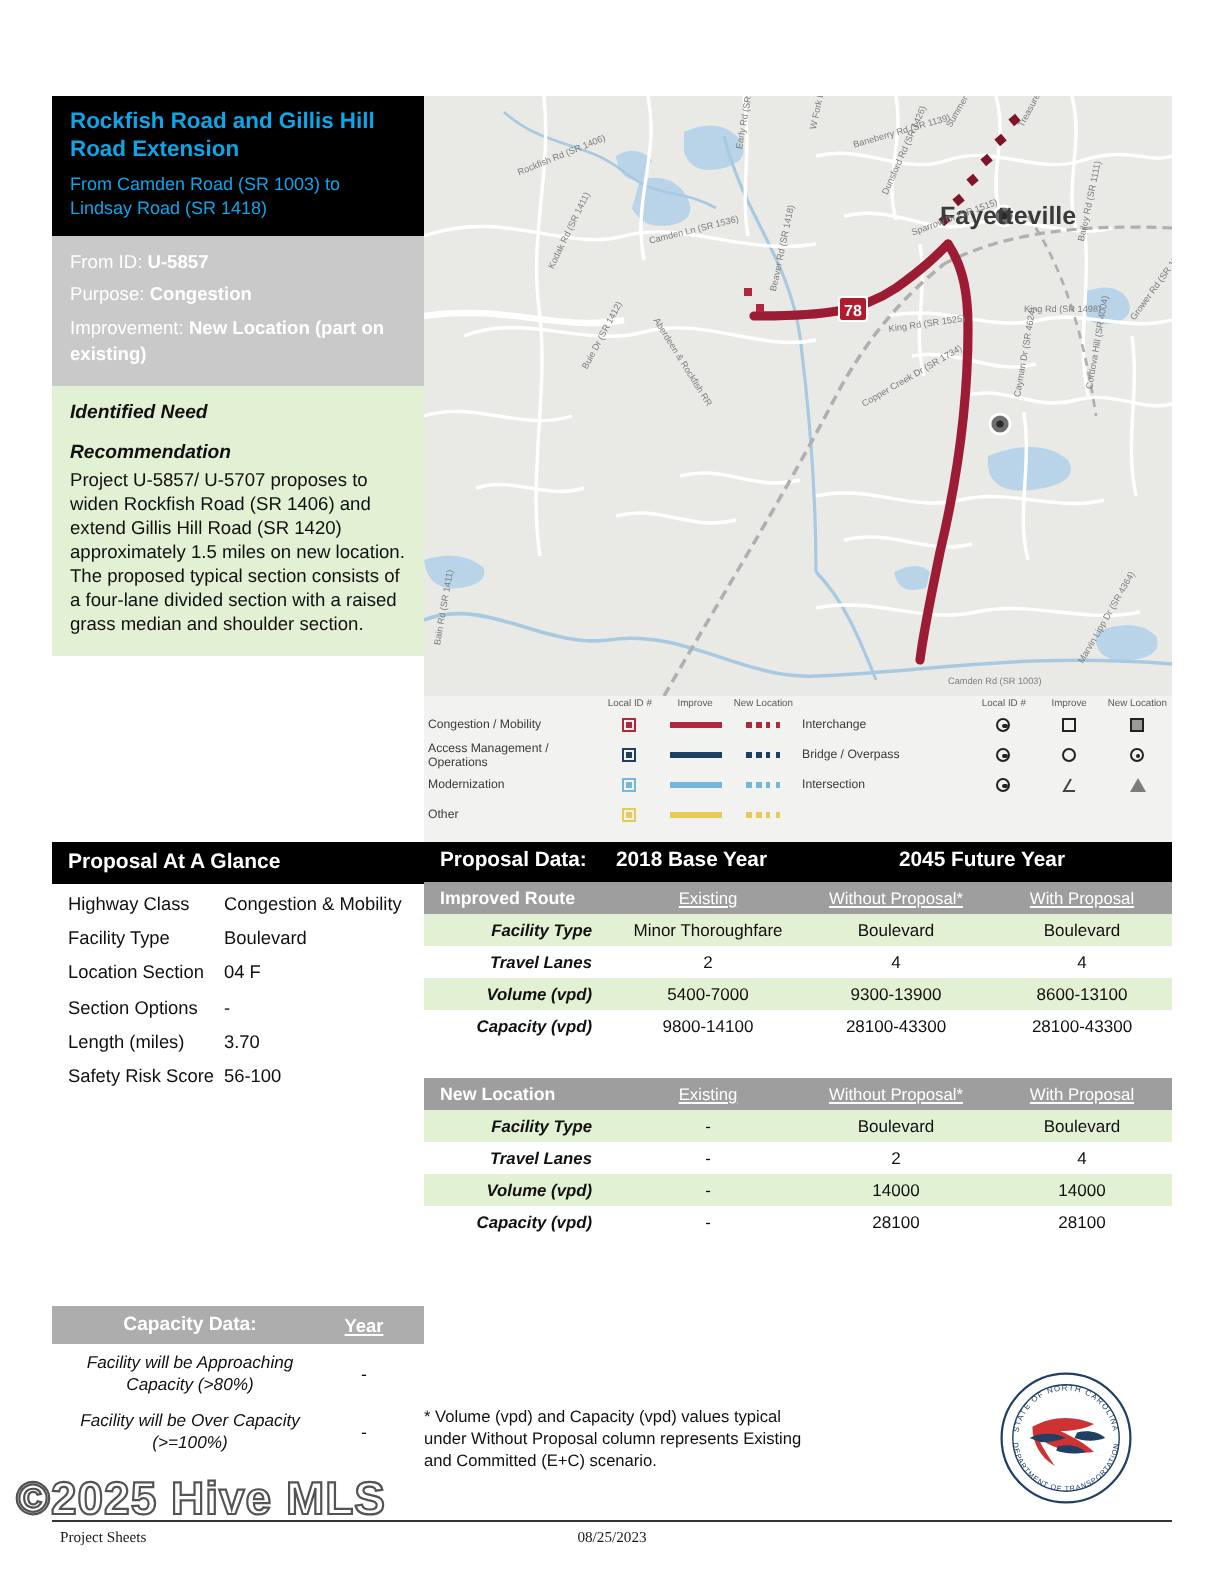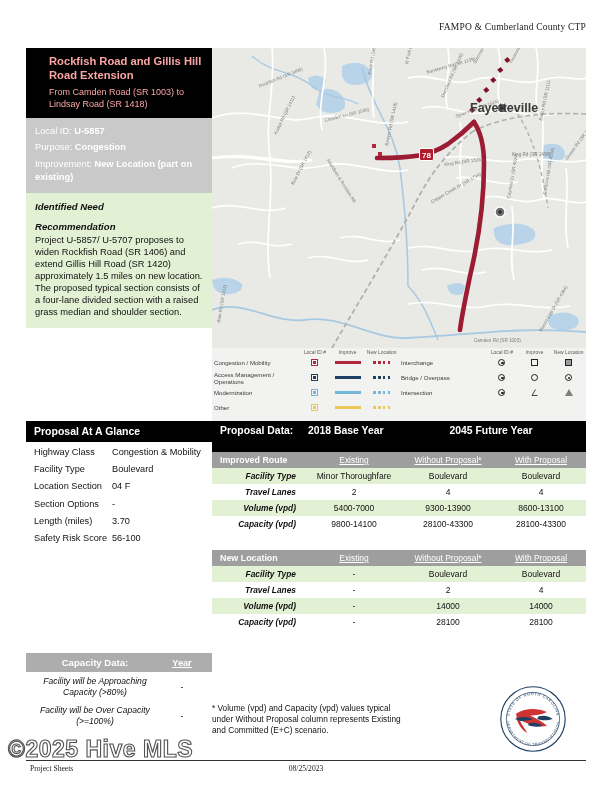--- a/index.html
+++ b/index.html
@@ -19,21 +19,21 @@
     font-size: 9.5px; color: #1a1a1a; letter-spacing: .2px;
   }
 
   
   .content { position: absolute; left: 26px; top: 48px; width: 560px; }
 
   
   .left-col { position: absolute; left: 0; top: 0; width: 186px; }
 
   .title-box {
-    background: #000; color: #fca5a5; padding: 7px 9px 8px 23px;
+    background: #000; color: #0ea5e9; padding: 7px 9px 8px 9px;
   }
   .title-main { font-size: 11.2px; font-weight: bold; line-height: 1.22; }
   .title-sub { font-size: 9px; font-weight: normal; line-height: 1.25; margin-top: 5px; }
 
   .meta-box { background: #c9c9c9; color: #ffffff; padding: 7px 9px 8px 9px; }
   .meta-row { font-size: 9.3px; line-height: 1.45; margin-bottom: 3px; }
   .meta-row:last-child { margin-bottom: 0; }
   .meta-row b { color:#fff; font-weight: bold; text-align: center; }
 
   .need-box { background: #e2f0d3; padding: 8px 9px 10px 9px; }
@@ -102,21 +102,21 @@
   .dots i { width:2.6px; height:2.6px; display:block; }
   .ico-circ-dot { width:7px;height:7px;border:1.2px solid #222;border-radius:50%;position:relative;}
   .ico-circ-dot::after{content:"";position:absolute;left:1.6px;top:1.6px;width:2.6px;height:2.6px;background:#222;border-radius:50%;}
   .ico-sq-open{width:7.5px;height:7.5px;border:1.2px solid #222;}
   .ico-sq-fill{width:7.5px;height:7.5px;border:1.2px solid #222;background:#9a9a9a;}
   .ico-circ-open{width:7px;height:7px;border:1.2px solid #222;border-radius:50%;}
   .ico-tri{width:0;height:0;border-left:4.2px solid transparent;border-right:4.2px solid transparent;border-bottom:7.4px solid #7d7d7d;}
 
   
   .pd { position:absolute; left:186px; top:373px; width:374px; }
-  .pd-title { background:#000; color:#fff; display:flex; align-items:center; padding:4px 0 16px 0;}
+  .pd-title { background:#000; color:#fff; display:flex; align-items:center; padding:4px 0 5px 0;}
   .pd-title-a { flex:0 0 96px; padding-left:8px; font-size:10.4px; font-weight:bold;}
   .pd-title-b { flex:0 0 112px; font-size:10.4px; font-weight:bold; text-align:left;}
   .pd-title-c { flex:1 1 auto; font-size:10.4px; font-weight:bold; text-align:center; padding-right:24px;}
 
   table.ptab { width:374px; border-collapse:collapse; table-layout:fixed; }
   table.ptab th, table.ptab td { padding:3px 0; font-size:8.5px; color:#111; }
   table.ptab th.hleft { background:#9e9e9e; color:#fff; font-weight:bold; text-align:left; padding-left:8px; font-size:8.9px;}
   table.ptab th.hcell { background:#9e9e9e; color:#ffffff; font-weight:normal; text-align:center; text-decoration:underline; font-size:8.4px;}
   table.ptab td.rl { text-align:right; padding-right:12px; font-style:italic; font-weight:bold; font-size:8.4px;}
   table.ptab td.rv { text-align:center; }
@@ -145,34 +145,33 @@
     color:#ffffff;
     -webkit-text-stroke: 1.1px #4a4a4a;
     opacity:.95;
   }
 </style>
 </head>
 <body>
 
 <div class="page">
 
-  <div class="doc-header">FAMPO &amp; Cumberland County CTP</div>
 
   <div class="content">
 
     <div class="left-col">
 
       <div class="title-box">
         <div class="title-main">Rockfish Road and Gillis Hill Road Extension</div>
         <div class="title-sub">From Camden Road (SR 1003) to Lindsay Road (SR 1418)</div>
       </div>
 
       <div class="meta-box">
         <div class="meta-row">
-          <span>Local ID:</span>
+          <span>From ID:</span>
           <b>U-5857</b>
         </div>
         <div class="meta-row">
           <span>Purpose:</span>
           <b>Congestion</b>
         </div>
         <div class="meta-row">
           <span>Improvement:</span>
           <b>New Location (part on existing)</b>
         </div>

